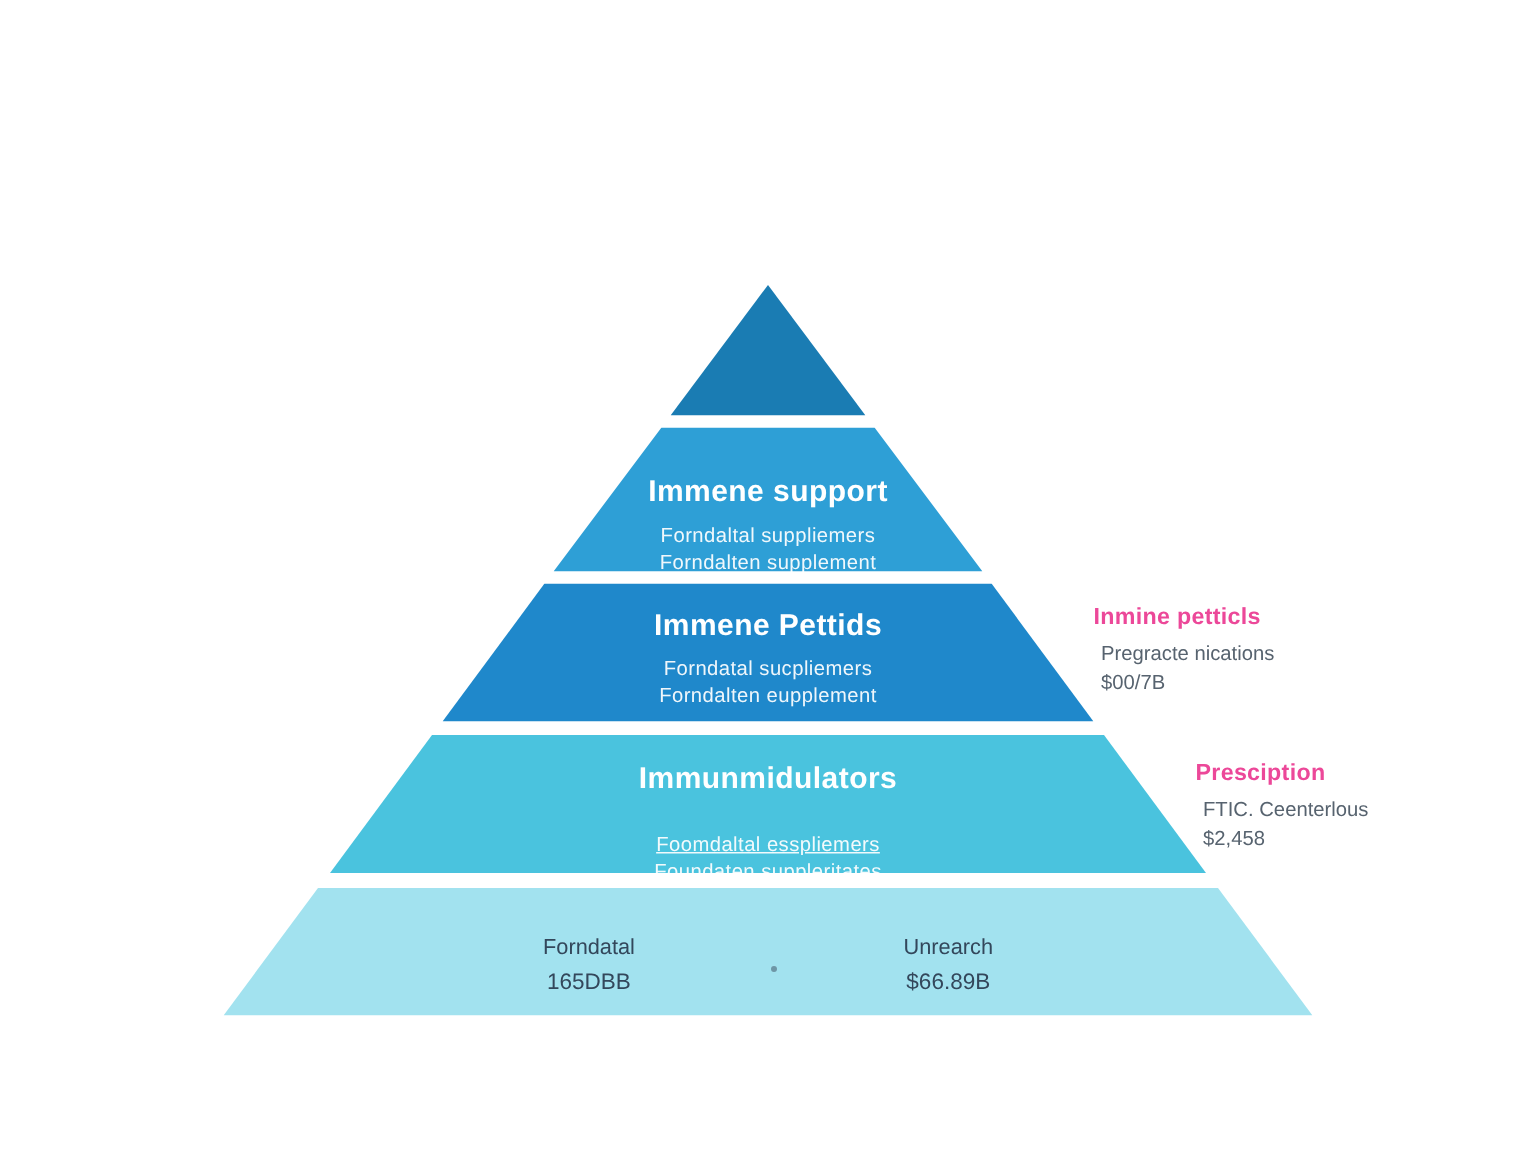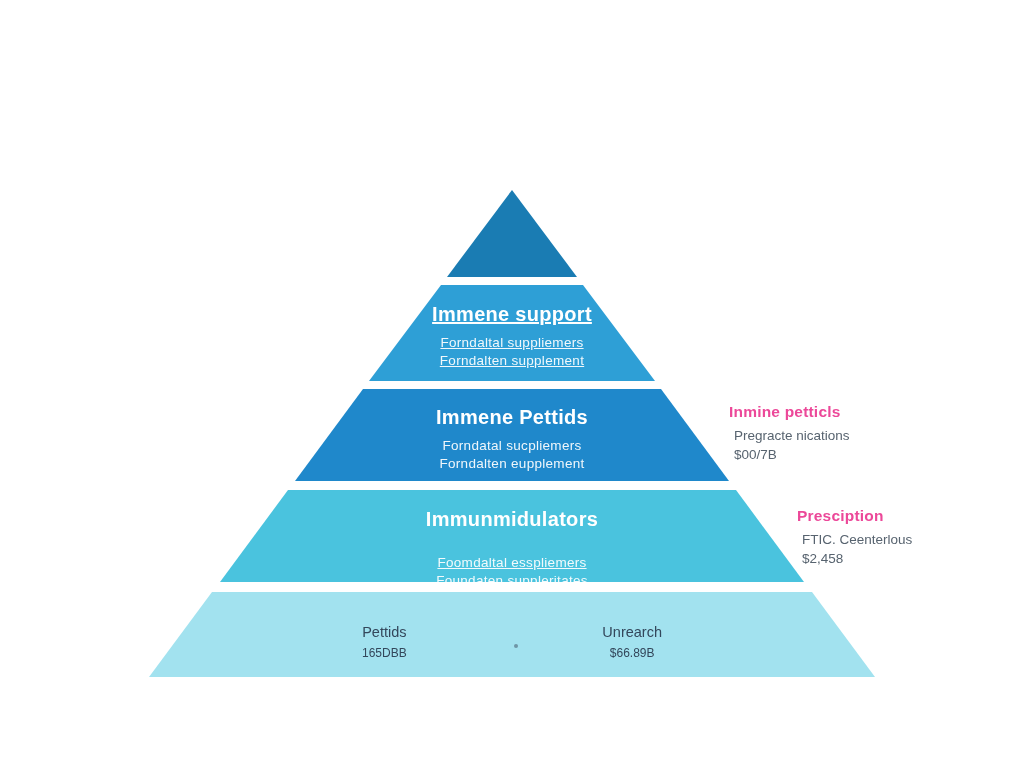--- a/index.html
+++ b/index.html
@@ -16,31 +16,31 @@
   .tier { position: absolute; left: 0; top: 0; width: 1024px; height: 768px; }
   .tier-1 { clip-path: polygon(512px 190px, 577px 277px, 447px 277px); }
   .tier-2 { clip-path: polygon(441px 285px, 583px 285px, 655px 381px, 369px 381px); }
   .tier-3 { clip-path: polygon(363px 389px, 661px 389px, 729px 481px, 295px 481px); }
   .tier-4 { clip-path: polygon(288px 490px, 736px 490px, 804px 582px, 220px 582px); }
   .tier-5 { clip-path: polygon(212px 592px, 812px 592px, 875px 677px, 149px 677px); }
 
   .tier-text { position: absolute; left: 312px; width: 400px; text-align: center; color: #ffffff; }
   .tier-text .t-title { font-size: 20px; font-weight: bold; letter-spacing: 0.3px; }
   .tier-text .t-sub { font-size: 13.5px; line-height: 16px; margin-top: 2px; opacity: 0.93; letter-spacing: 0.3px; }
-  .text-2 { top: 303px; text-decoration: underline; }
+  .text-2 { top: 317px; }
   .text-2 .t-sub-wrap { margin-top: 9px; }
   .text-3 { top: 406px; }
   .text-3 .t-sub-wrap { margin-top: 9px; }
   .text-4 { top: 508px; }
   .text-4 .t-sub-wrap { margin-top: 24px; text-decoration: underline; }
 
   .base-stats { position: absolute; top: 624px; left: 362px; width: 300px; display: flex; justify-content: space-between; }
   .base-col { text-align: center; color: #33475b; }
   .base-col .b-label { font-size: 14.5px; }
-  .base-col .b-value { font-size: 12px; margin-top: 6px; }
+  .base-col .b-value { font-size: 15px; margin-top: 6px; }
   .base-dot { position: absolute; left: 514px; top: 644px; width: 4px; height: 4px;
     border-radius: 50%; background: #44586a; opacity: 0.55; }
 
   .annotation { position: absolute; }
   .annotation .a-title { font-size: 15.5px; font-weight: bold; color: #ec4899; letter-spacing: 0.2px; }
   .annotation .a-line { font-size: 13.5px; color: #57636f; margin-left: 5px; }
   .annotation .a-line.first { margin-top: 7px; }
   .annotation .a-line.second { margin-top: 4px; }
   .annotation-1 { left: 729px; top: 403px; }
   .annotation-2 { left: 797px; top: 507px; }
@@ -76,21 +76,21 @@
   <div class="tier-text text-4">
     <div class="t-title">Immunmidulators</div>
     <div class="t-sub-wrap">
       <div class="t-sub">Foomdaltal esspliemers</div>
       <div class="t-sub">Foundaten suppleritates</div>
     </div>
   </div>
 
   <div class="base-stats">
     <div class="base-col">
-      <div class="b-label">Pettids</div>
+      <div class="b-label">Forndatal</div>
       <div class="b-value">165DBB</div>
     </div>
     <div class="base-col">
       <div class="b-label">Unrearch</div>
       <div class="b-value">$66.89B</div>
     </div>
   </div>
   <div class="base-dot"></div>
 
   <div class="annotation annotation-1">

